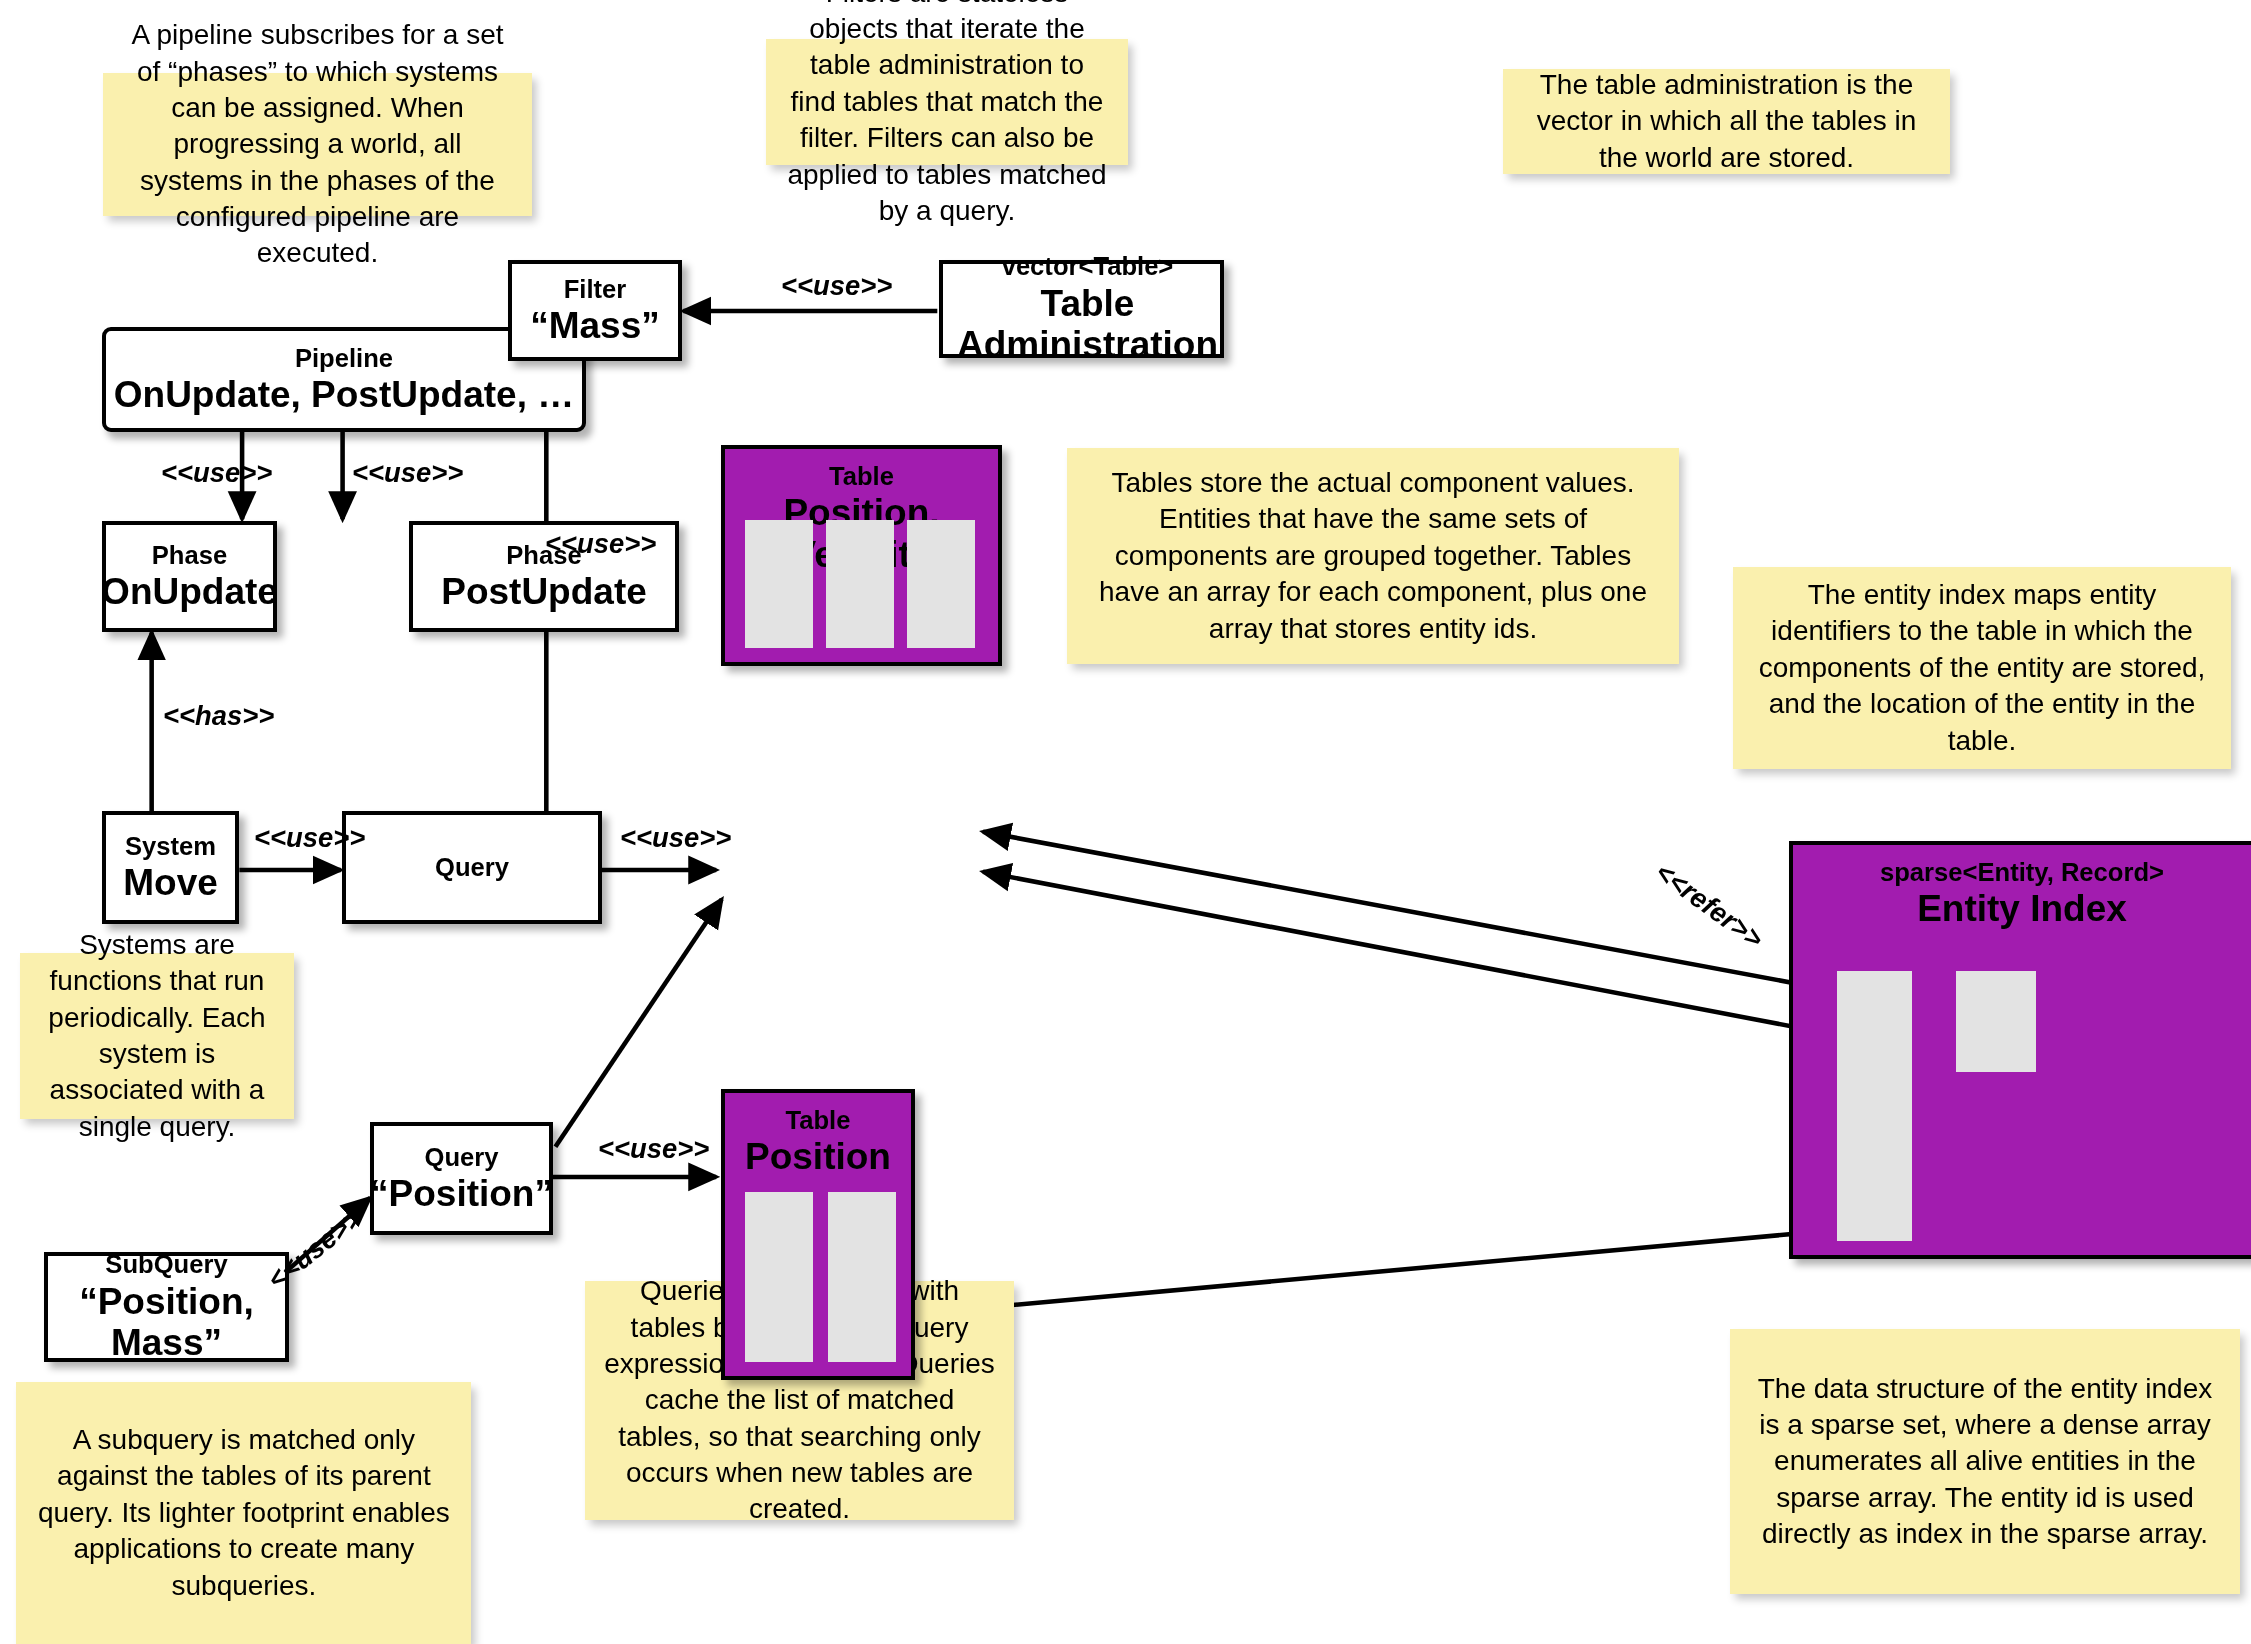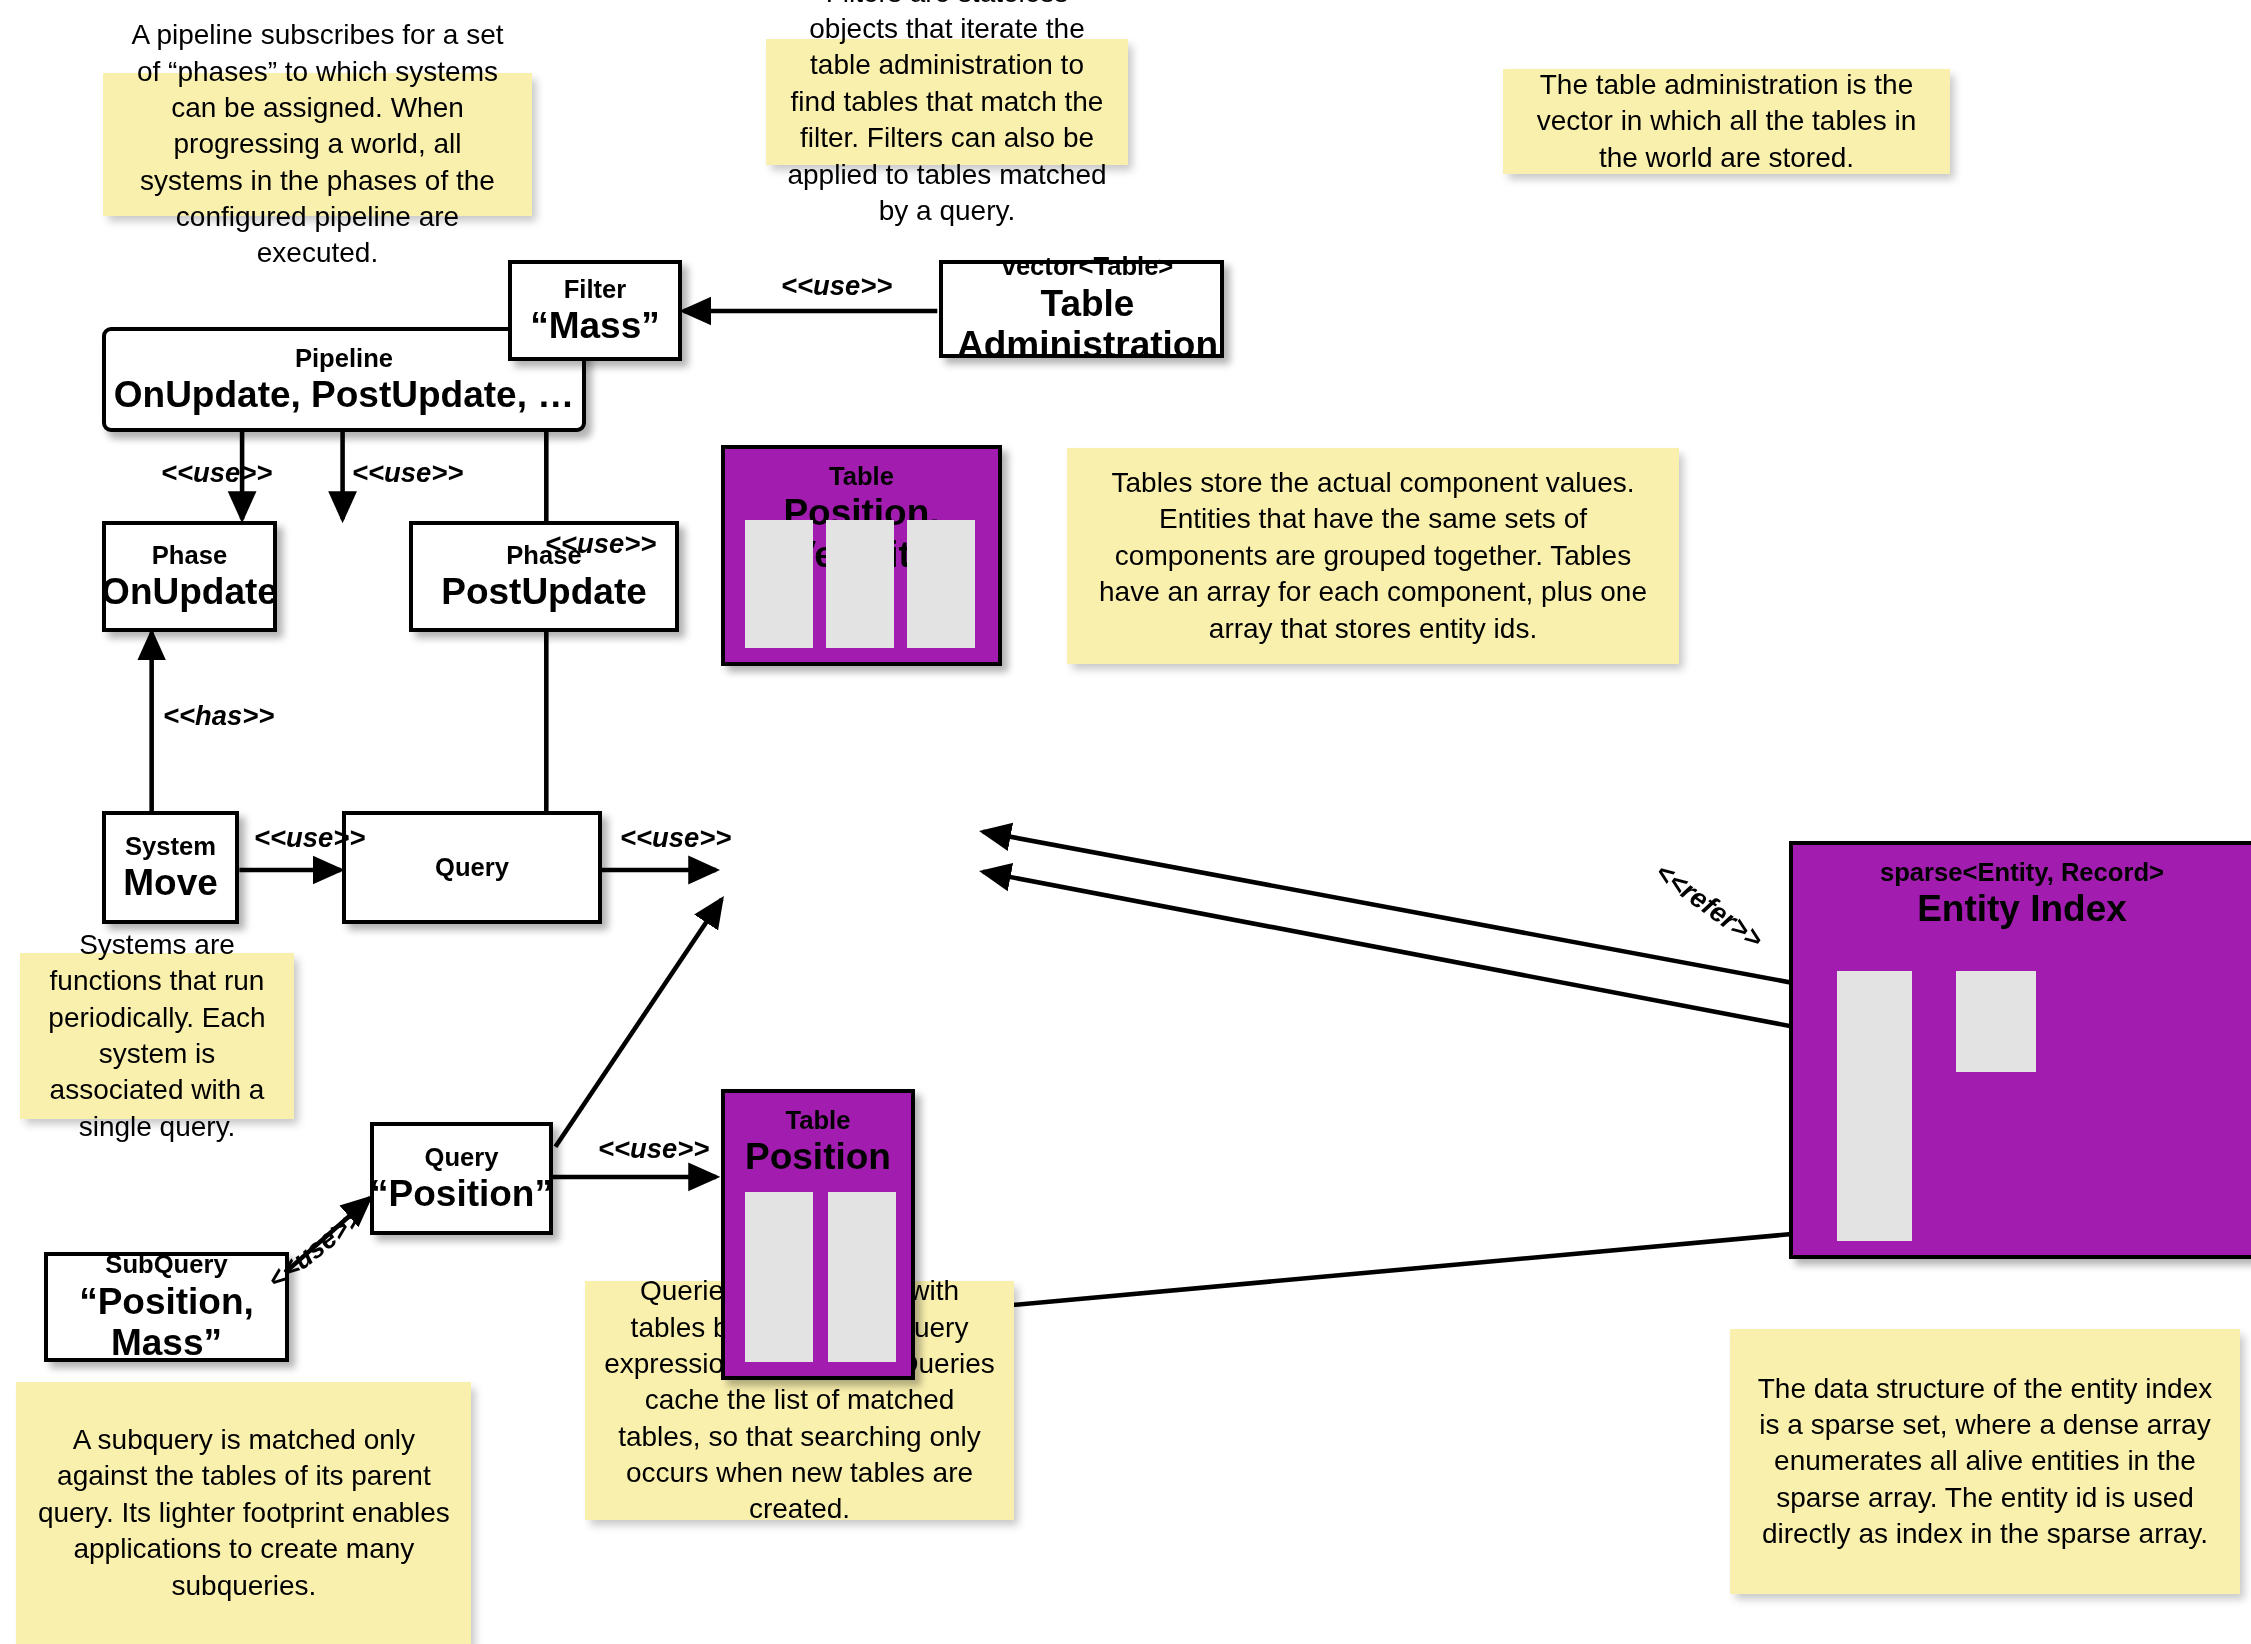--- a/index.html
+++ b/index.html
@@ -150,20 +150,23 @@
   </div>
 
   <div class="note" style="left:1503px; top:69px; width:447px; height:105px;">
     <span>The table administration is the vector in which all the tables in the world are stored.</span>
   </div>
 
   <div class="note" style="left:1067px; top:448px; width:612px; height:216px;">
     <span>Tables store the actual component values. Entities that have the same sets of components are grouped together. Tables have an array for each component, plus one array that stores entity ids.</span>
   </div>
 
+  <div class="note" style="left:1733px; top:567px; width:498px; height:202px;">
+    <span>The entity index maps entity identifiers to the table in which the components of the entity are stored, and the location of the entity in the table.</span>
+  </div>
 
   <div class="note" style="left:20px; top:953px; width:274px; height:166px;">
     <span>Systems are functions that run periodically. Each system is associated with a single query.</span>
   </div>
 
   <div class="note" style="left:585px; top:1281px; width:429px; height:239px;">
     <span>Queries are matched with tables based on their query expression (signature). Queries cache the list of matched tables, so that searching only occurs when new tables are created.</span>
   </div>
 
   <div class="note" style="left:16.4px; top:1382px; width:455px; height:262px;">

